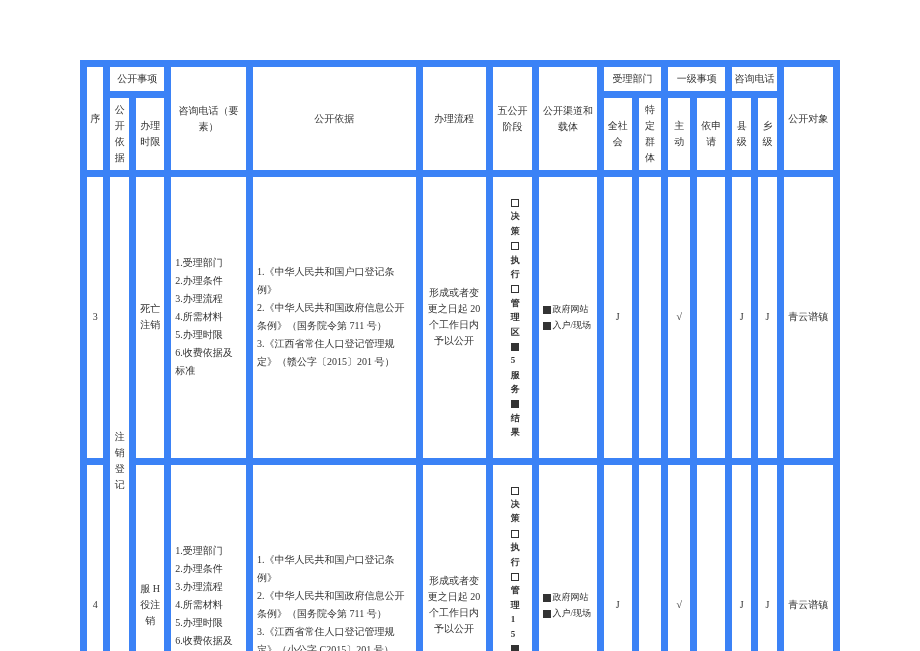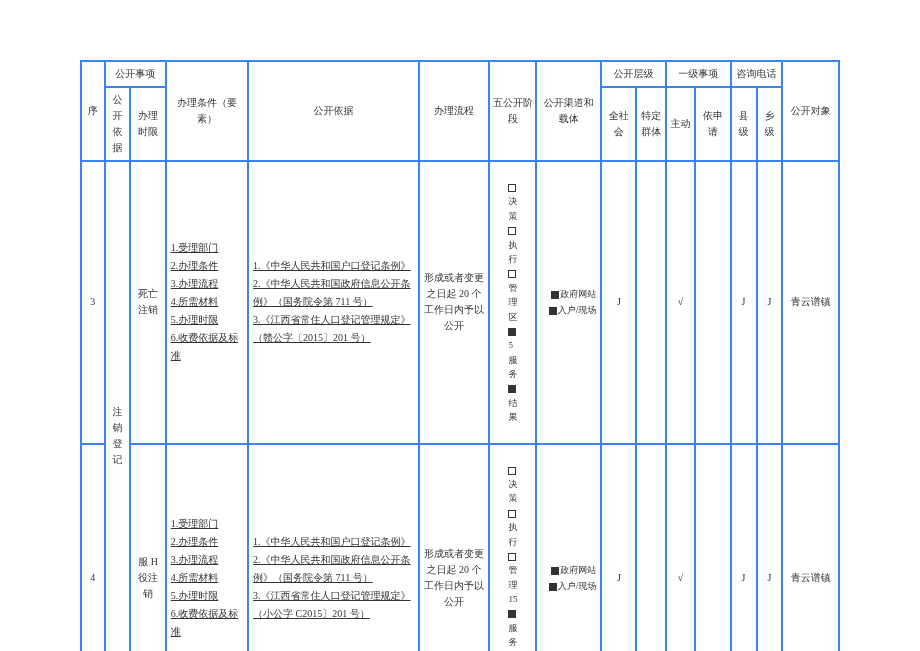--- a/index.html
+++ b/index.html
@@ -13,63 +13,63 @@
       padding: 60px 80px;
       font-size: 10px;
       color: #333;
     }
     table {
       border-collapse: collapse;
       width: 100%;
       table-layout: fixed;
     }
     th, td {
-      border: 2px solid #3b82f6;
+      border: 7px solid #3b82f6;
       padding: 4px 2px;
       text-align: center;
       vertical-align: middle;
       line-height: 1.6;
       word-break: break-all;
     }
     th {
       font-weight: normal;
     }
     .content-cell {
       text-align: left;
       padding: 8px 4px;
     }
     .content-cell ol {
       list-style: none;
       padding-left: 0;
-      text-decoration: underline;
     }
     .content-cell li {
       line-height: 1.8;
     }
     .checkbox-col {
       text-align: left;
       padding: 18px;
       font-size: 9px;
+      font-weight: bold;
     }
     .checkbox-col div {
       line-height: 1.6;
     }
     .chk {
       display: inline-block;
       width: 8px;
       height: 8px;
       border: 1px solid #333;
       margin-right: 1px;
       vertical-align: middle;
     }
     .chk.filled {
       background: #333;
     }
     .carrier-cell {
-      text-align: right;
+      text-align: left;
       padding: 4px;
       font-size: 9px;
     }
     .carrier-cell div {
       line-height: 1.8;
     }
   </style>
 </head>
 <body>
 
@@ -88,26 +88,26 @@
     <col style="width:25px">
     <col style="width:30px">
     <col style="width:22px">
     <col style="width:22px">
     <col style="width:48px">
   </colgroup>
   <thead>
     <tr>
       <th rowspan="2">序</th>
       <th colspan="2">公开事项</th>
-      <th rowspan="2">办理条件（要素）</th>
+      <th rowspan="2">咨询电话（要素）</th>
       <th rowspan="2">公开依据</th>
       <th rowspan="2">办理流程</th>
       <th rowspan="2">五公开阶段</th>
       <th rowspan="2">公开渠道和载体</th>
-      <th colspan="2">公开层级</th>
+      <th colspan="2">受理部门</th>
       <th colspan="2">一级事项</th>
       <th colspan="2">咨询电话</th>
       <th rowspan="2">公开对象</th>
     </tr>
     <tr>
       <th>公开依据</th>
       <th>办理时限</th>
       <th>全社会</th>
       <th>特定群体</th>
       <th>主动</th>

